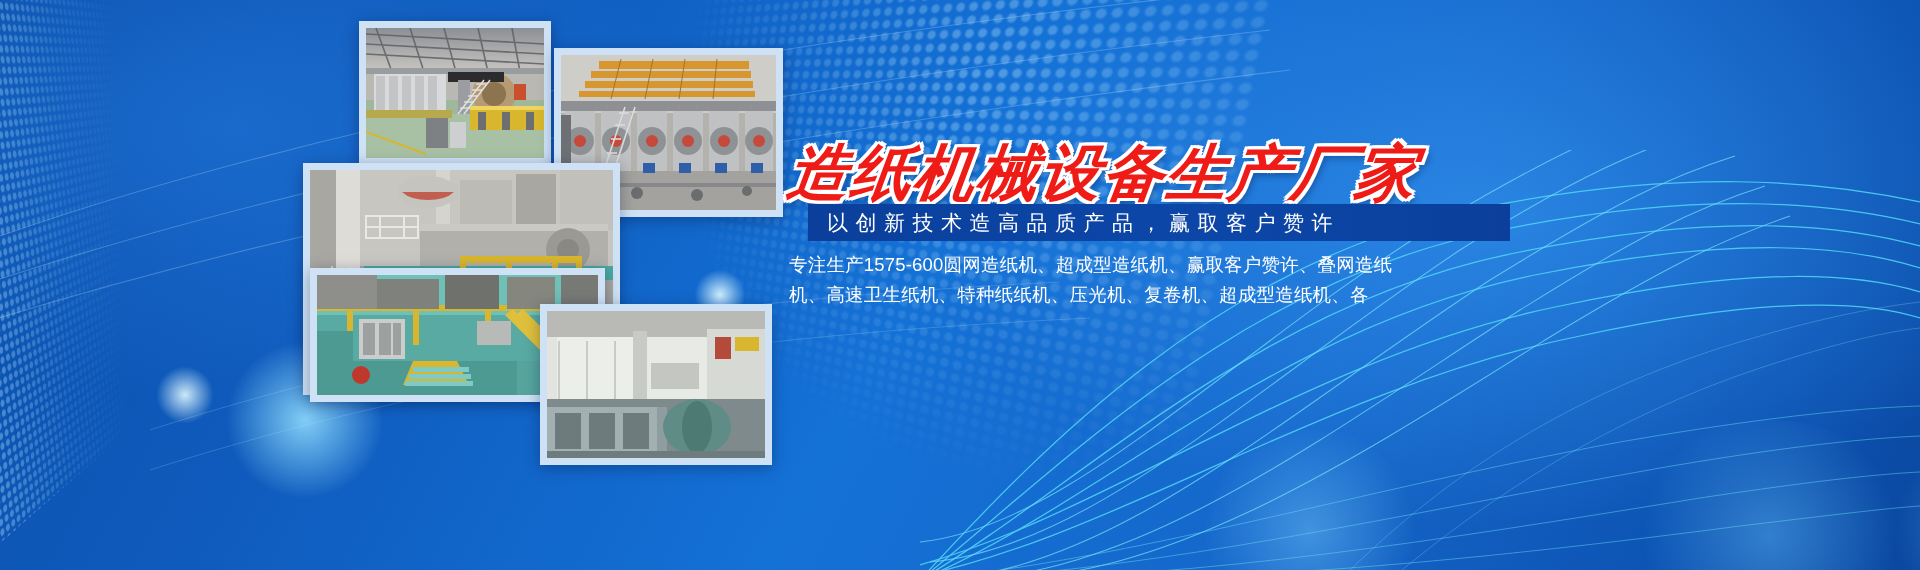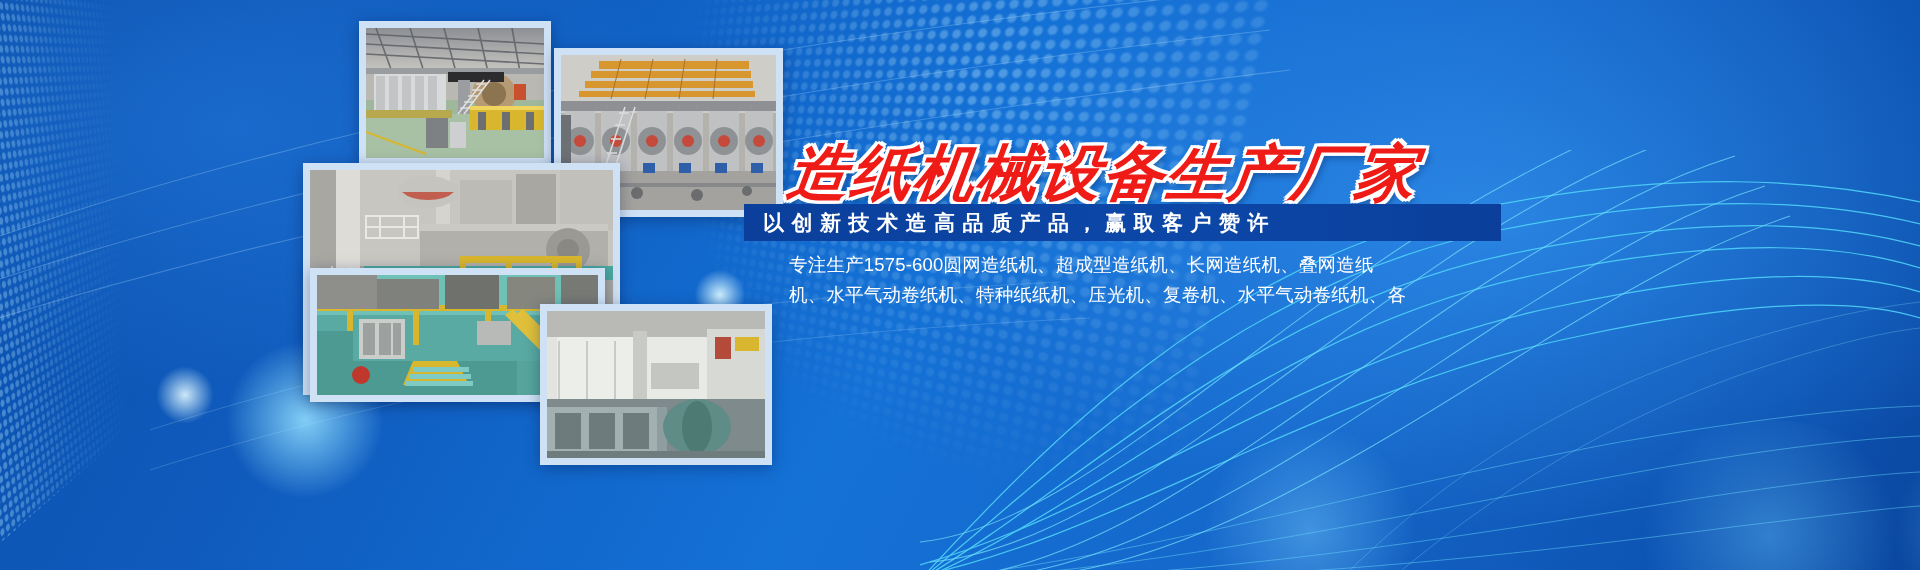--- a/index.html
+++ b/index.html
@@ -63,23 +63,23 @@
     transform:skewX(-7deg);
     text-shadow:
       -3px 0 0 #fff, 3px 0 0 #fff, 0 -3px 0 #fff, 0 3px 0 #fff,
       -2px -2px 0 #fff, 2px -2px 0 #fff, -2px 2px 0 #fff, 2px 2px 0 #fff,
       -3px -3px 0 #fff, 3px -3px 0 #fff, -3px 3px 0 #fff, 3px 3px 0 #fff,
       4px 5px 7px rgba(0,25,70,.45);
   }
 
   
   #subbar{
-    position:absolute;left:744px;top:204px;width:757px;height:37px;
+    position:absolute;left:808px;top:204px;width:702px;height:37px;
     background:linear-gradient(90deg,#0b3f9b 0%,#0c47a8 55%,#0b3f9b 100%);
-    display:flex;align-items:center;font-weight:bold;
+    display:flex;align-items:center;
   }
   #subbar .txt{
     color:#ffffff;font-size:21px;letter-spacing:7.5px;
     padding-left:19px;white-space:nowrap;
   }
 
   
   #body-copy{
     position:absolute;left:789px;top:250px;width:484px;
     color:#ffffff;font-size:18.5px;line-height:30px;letter-spacing:.2px;
@@ -420,17 +420,17 @@
     </div>
   </div>
 
   <div id="headline">造纸机械设备生产厂家</div>
 
   <div id="subbar">
     <span class="txt">以创新技术造高品质产品，赢取客户赞许</span>
   </div>
 
   <div id="body-copy">
-    <div>专注生产1575-600圆网造纸机、超成型造纸机、长网造纸机、叠网造纸</div>
-    <div>机、水平气动卷纸机、特种纸纸机、压光机、复卷机、水平气动卷纸机、各</div>
+    <div>专注生产1575-600圆网造纸机、超成型造纸机、赢取客户赞许、叠网造纸</div>
+    <div>机、高速卫生纸机、特种纸纸机、压光机、复卷机、超成型造纸机、各</div>
   </div>
 
 </div>
 
 </body></html>

